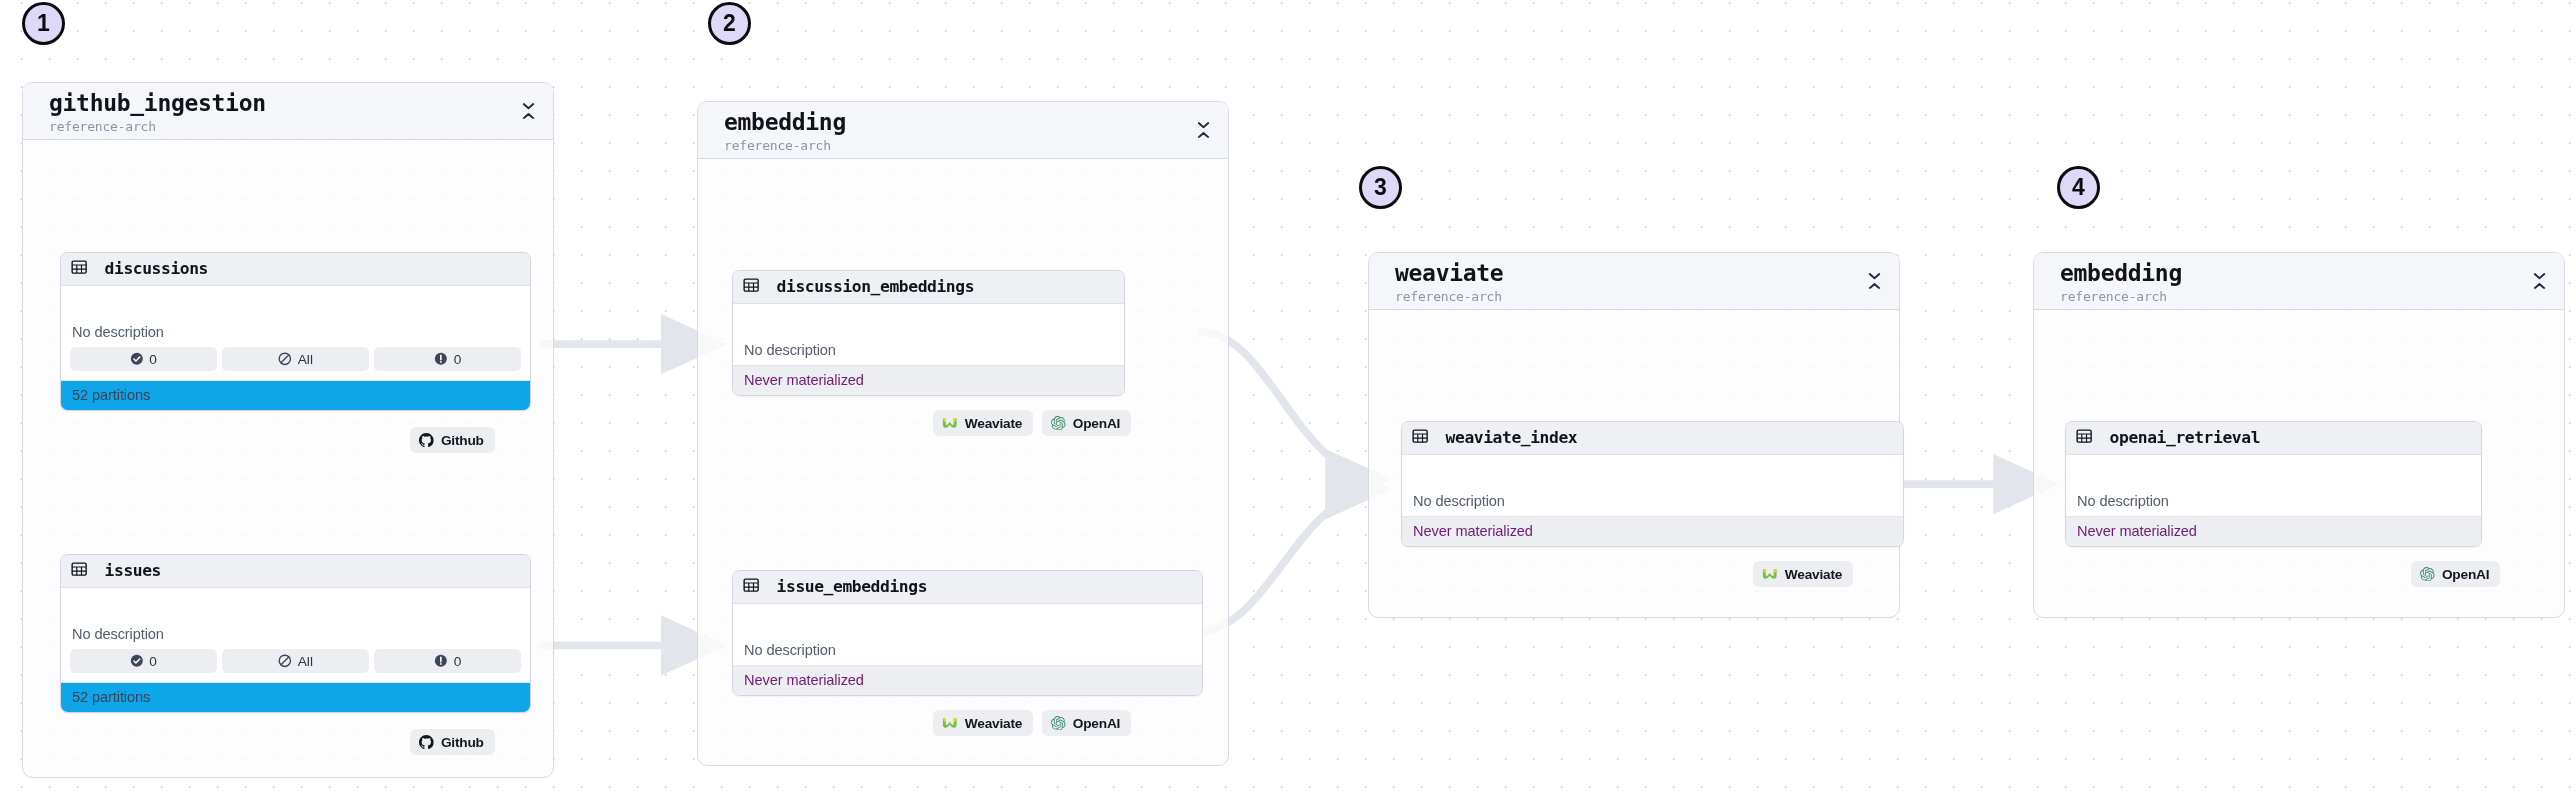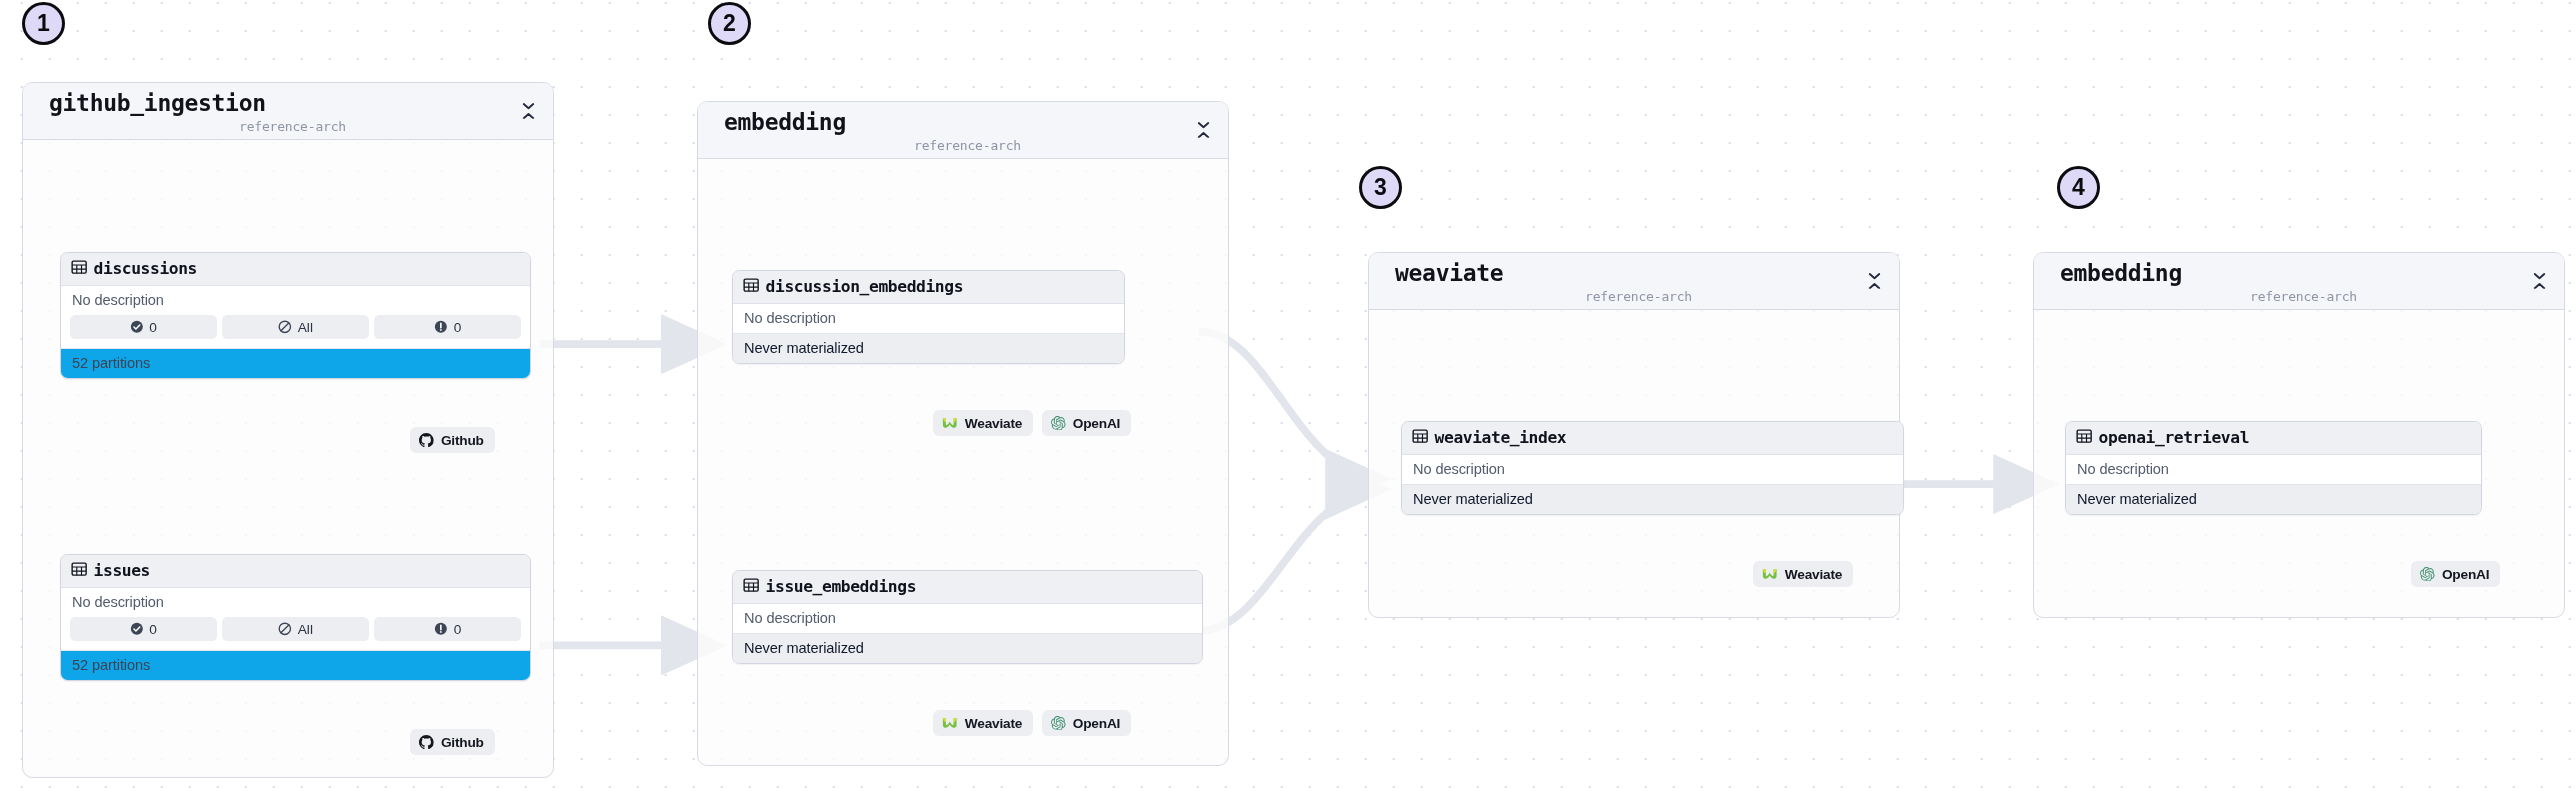--- a/index.html
+++ b/index.html
@@ -49,21 +49,20 @@
     color: #12131a;
     letter-spacing: -0.3px;
     line-height: 1.0;
   }
   .group-sub {
     font-family: "DejaVu Sans Mono", "Liberation Mono", monospace;
     font-size: 13px;
     color: #8e94a6;
     margin-top: 3.4px;
     letter-spacing: -0.2px;
-    text-align: center;
   }
   .collapse-icon {
     position: absolute;
     right: 17px;
     top: 50%;
     transform: translateY(-50%);
     width: 15.5px; height: 20.6px;
     display: flex;
     flex-direction: column;
     align-items: center;
@@ -99,43 +98,44 @@
     background: #ffffff;
     overflow: hidden;
     box-shadow: 0 0.9px 1.7px rgba(20,25,40,0.05);
   }
   .asset-head {
     background: #eef0f4;
     border-bottom: 0.9px solid #dfe2ea;
     padding: 6px 10.3px 6.9px 10.3px;
     display: flex;
     align-items: center;
-    gap: 6px;
+    gap: 17px;
   }
   .asset-name {
     font-family: "DejaVu Sans Mono", "Liberation Mono", monospace;
     font-size: 16.3px;
     font-weight: 700;
     color: #10131c;
     letter-spacing: -0.4px;
     white-space: nowrap;
   }
   .asset-desc {
     background: #ffffff;
     padding: 6px 11px 6.9px 11px;
     font-size: 14.6px;
     color: #525c6e;
     letter-spacing: -0.1px;
+    margin-top: 32px;
   }
   .asset-status {
     background: #eceef2;
     border-top: 0.9px solid #e2e5ec;
     padding: 6px 11px 6.9px 11px;
     font-size: 14.6px;
-    color: #0f172a;
+    color: #701a75;
     letter-spacing: -0.1px;
   }
   .asset-partitions {
     background: #0ea5e9;
     border-top: 0.9px solid #e2e5ec;
     padding: 6px 11px 6.9px 11px;
     font-size: 14.6px;
     color: #3b4455;
     letter-spacing: -0.1px;
   }

